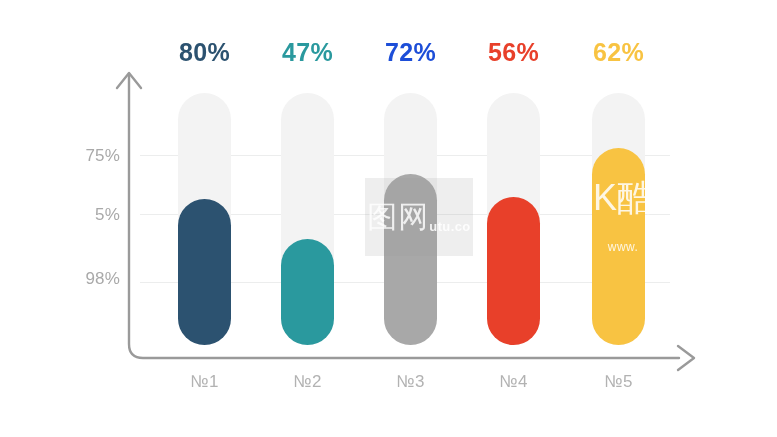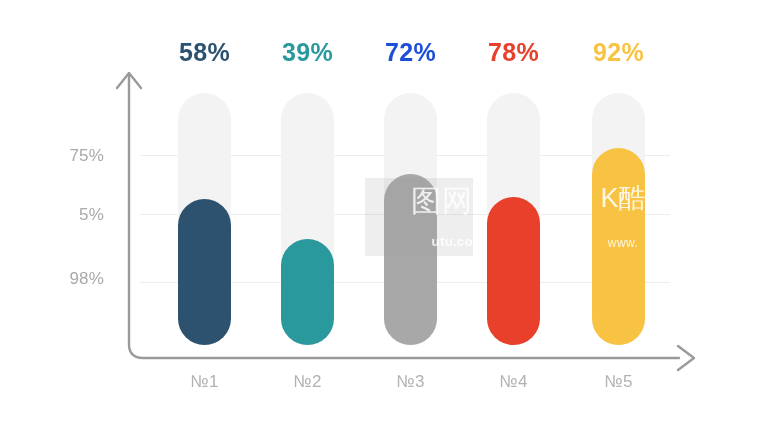--- a/index.html
+++ b/index.html
@@ -41,21 +41,21 @@
     position: absolute;
     left: 140px;
     width: 530px;
     height: 1px;
     background: #eceded;
   }
 
   
   .ytick {
     position: absolute;
-    right: 16px;
+    right: 0;
     width: 56px;
     text-align: right;
     font-size: 17px;
     color: #a9a9a9;
     letter-spacing: 0.2px;
   }
   .ytick-wrap {
     position: absolute;
     left: 64px;
     width: 56px;
@@ -112,22 +112,22 @@
     pointer-events: none;
     user-select: none;
   }
   .wm-a {
     left: 365px;
     top: 178px;
     width: 108px;
     height: 78px;
     background: rgba(150,150,150,0.16);
     display: flex;
-    flex-direction: column;
-    align-items: flex-end;
+    flex-direction: row;
+    align-items: center;
     justify-content: center;
   }
   .wm-a .glyph {
     font-size: 30px;
     color: rgba(255,255,255,0.82);
     letter-spacing: 1px;
     line-height: 1;
   }
   .wm-a .url {
     font-size: 13px;
@@ -140,21 +140,21 @@
     left: 592px;
     top: 178px;
     width: 62px;
     height: 78px;
     display: flex;
     flex-direction: column;
     align-items: center;
     justify-content: center;
   }
   .wm-b .glyph {
-    font-size: 27px;
+    font-size: 36px;
     color: rgba(255,255,255,0.85);
     letter-spacing: 0px;
     line-height: 1;
     white-space: nowrap;
   }
   .wm-b .url {
     font-size: 12px;
     color: rgba(255,255,255,0.85);
     margin-top: 24px;
     letter-spacing: 0.4px;
@@ -184,49 +184,49 @@
 
     <svg class="axis-svg" viewBox="0 0 777 437">
       <path d="M 129 74 L 129 344 Q 129 358 143 358 L 679 358" fill="none" stroke="#9A9A9A" stroke-width="2.4" stroke-linecap="round"></path>
       <path d="M 117 88 L 129 73 L 141 88" fill="none" stroke="#9A9A9A" stroke-width="2.4" stroke-linecap="round" stroke-linejoin="round"></path>
       <path d="M 678 346 L 694 358 L 678 370" fill="none" stroke="#9A9A9A" stroke-width="2.4" stroke-linecap="round" stroke-linejoin="round"></path>
     </svg>
 
     <div class="bars">
 
       <div class="bar-group" style="left:178px;">
-        <div class="bar-value" style="top:38px; color:#2C5270;">58%</div>
+        <div class="bar-value" style="top:38px; color:#2C5270;">80%</div>
         <div class="bar-track" style="top:93px; height:252px;"></div>
         <div class="bar-fill" style="top:199px; height:146px; background:#2C5270;"></div>
         <div class="bar-xlabel" style="top:372px;">№1</div>
       </div>
 
       <div class="bar-group" style="left:281px;">
-        <div class="bar-value" style="top:38px; color:#2A999E;">39%</div>
+        <div class="bar-value" style="top:38px; color:#2A999E;">47%</div>
         <div class="bar-track" style="top:93px; height:252px;"></div>
         <div class="bar-fill" style="top:239px; height:106px; background:#2A999E;"></div>
         <div class="bar-xlabel" style="top:372px;">№2</div>
       </div>
 
       <div class="bar-group" style="left:384px;">
         <div class="bar-value" style="top:38px; color:#1d4ed8;">72%</div>
         <div class="bar-track" style="top:93px; height:252px;"></div>
         <div class="bar-fill" style="top:174px; height:171px; background:#A8A8A8;"></div>
         <div class="bar-xlabel" style="top:372px;">№3</div>
       </div>
 
       <div class="bar-group" style="left:487px;">
-        <div class="bar-value" style="top:38px; color:#E8402A;">78%</div>
+        <div class="bar-value" style="top:38px; color:#E8402A;">56%</div>
         <div class="bar-track" style="top:93px; height:252px;"></div>
         <div class="bar-fill" style="top:197px; height:148px; background:#E8402A;"></div>
         <div class="bar-xlabel" style="top:372px;">№4</div>
       </div>
 
       <div class="bar-group" style="left:592px;">
-        <div class="bar-value" style="top:38px; color:#F8C342;">92%</div>
+        <div class="bar-value" style="top:38px; color:#F8C342;">62%</div>
         <div class="bar-track" style="top:93px; height:252px;"></div>
         <div class="bar-fill" style="top:148px; height:197px; background:#F8C342;"></div>
         <div class="bar-xlabel" style="top:372px;">№5</div>
       </div>
 
     </div>
 
     <div class="wm wm-a">
       <div class="glyph">图网</div>
       <div class="url">utu.co</div>

